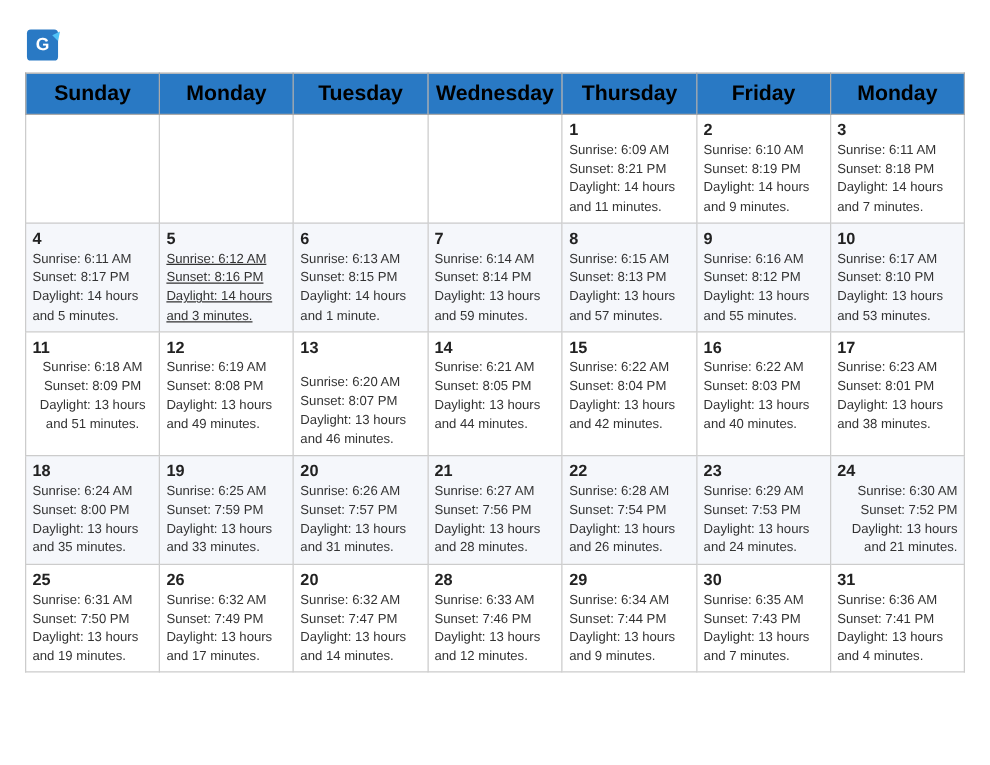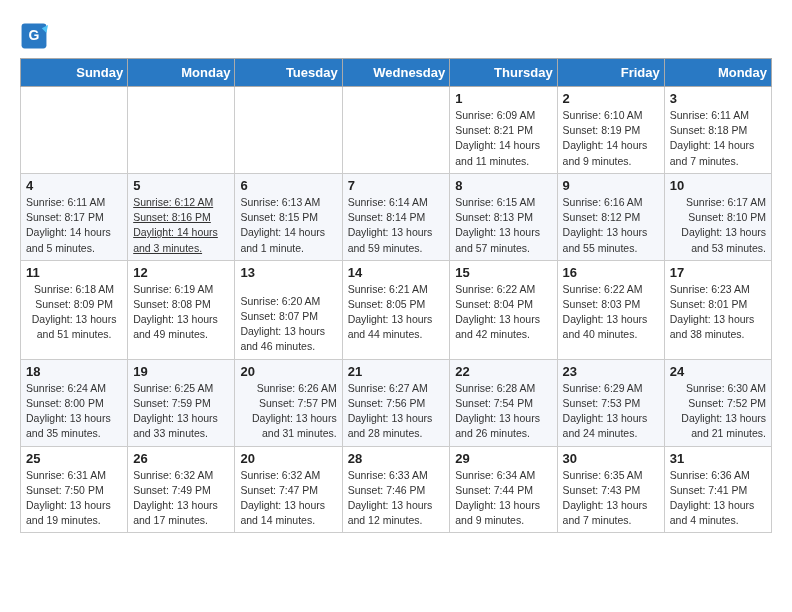--- a/index.html
+++ b/index.html
@@ -49,25 +49,25 @@
       color: #333;
       margin-top: 2px;
     }
     .calendar {
       width: 100%;
       border-collapse: collapse;
       margin-top: 8px;
     }
     .calendar th {
       background-color: #2979c4;
-      color: #ffffff;
-      font-size: 13px;
+      color: #000000;
+      font-size: 17px;
       font-weight: bold;
       padding: 6px 4px;
-      text-align: right;
+      text-align: center;
       border: 1px solid #aaa;
     }
     .calendar td {
       border: 1px solid #ccc;
       vertical-align: top;
       padding: 4px 5px;
       width: 108px;
       min-height: 80px;
       background: #fff;
     }
@@ -189,21 +189,21 @@
         </td>
         <td>
           <div class="day-number">9</div>
           <div class="day-info" style="white-space: pre-line;">Sunrise: 6:16 AM
 Sunset: 8:12 PM
 Daylight: 13 hours
 and 55 minutes.</div>
         </td>
         <td>
           <div class="day-number">10</div>
-          <div class="day-info" style="white-space: pre-line; text-align: right;">Sunrise: 6:17 AM
+          <div class="day-info" style="white-space: pre-line;">Sunrise: 6:17 AM
 Sunset: 8:10 PM
 Daylight: 13 hours
 and 53 minutes.</div>
         </td>
       </tr>
       <tr>
         <td>
           <div class="day-number">11</div>
           <div class="day-info" style="white-space: pre-line; text-align: center;">Sunrise: 6:18 AM
 Sunset: 8:09 PM
@@ -263,21 +263,21 @@
         </td>
         <td>
           <div class="day-number">19</div>
           <div class="day-info" style="white-space: pre-line;">Sunrise: 6:25 AM
 Sunset: 7:59 PM
 Daylight: 13 hours
 and 33 minutes.</div>
         </td>
         <td>
           <div class="day-number">20</div>
-          <div class="day-info" style="white-space: pre-line; text-align: right;">Sunrise: 6:26 AM
+          <div class="day-info" style="white-space: pre-line;">Sunrise: 6:26 AM
 Sunset: 7:57 PM
 Daylight: 13 hours
 and 31 minutes.</div>
         </td>
         <td>
           <div class="day-number">21</div>
           <div class="day-info" style="white-space: pre-line;">Sunrise: 6:27 AM
 Sunset: 7:56 PM
 Daylight: 13 hours
 and 28 minutes.</div>

